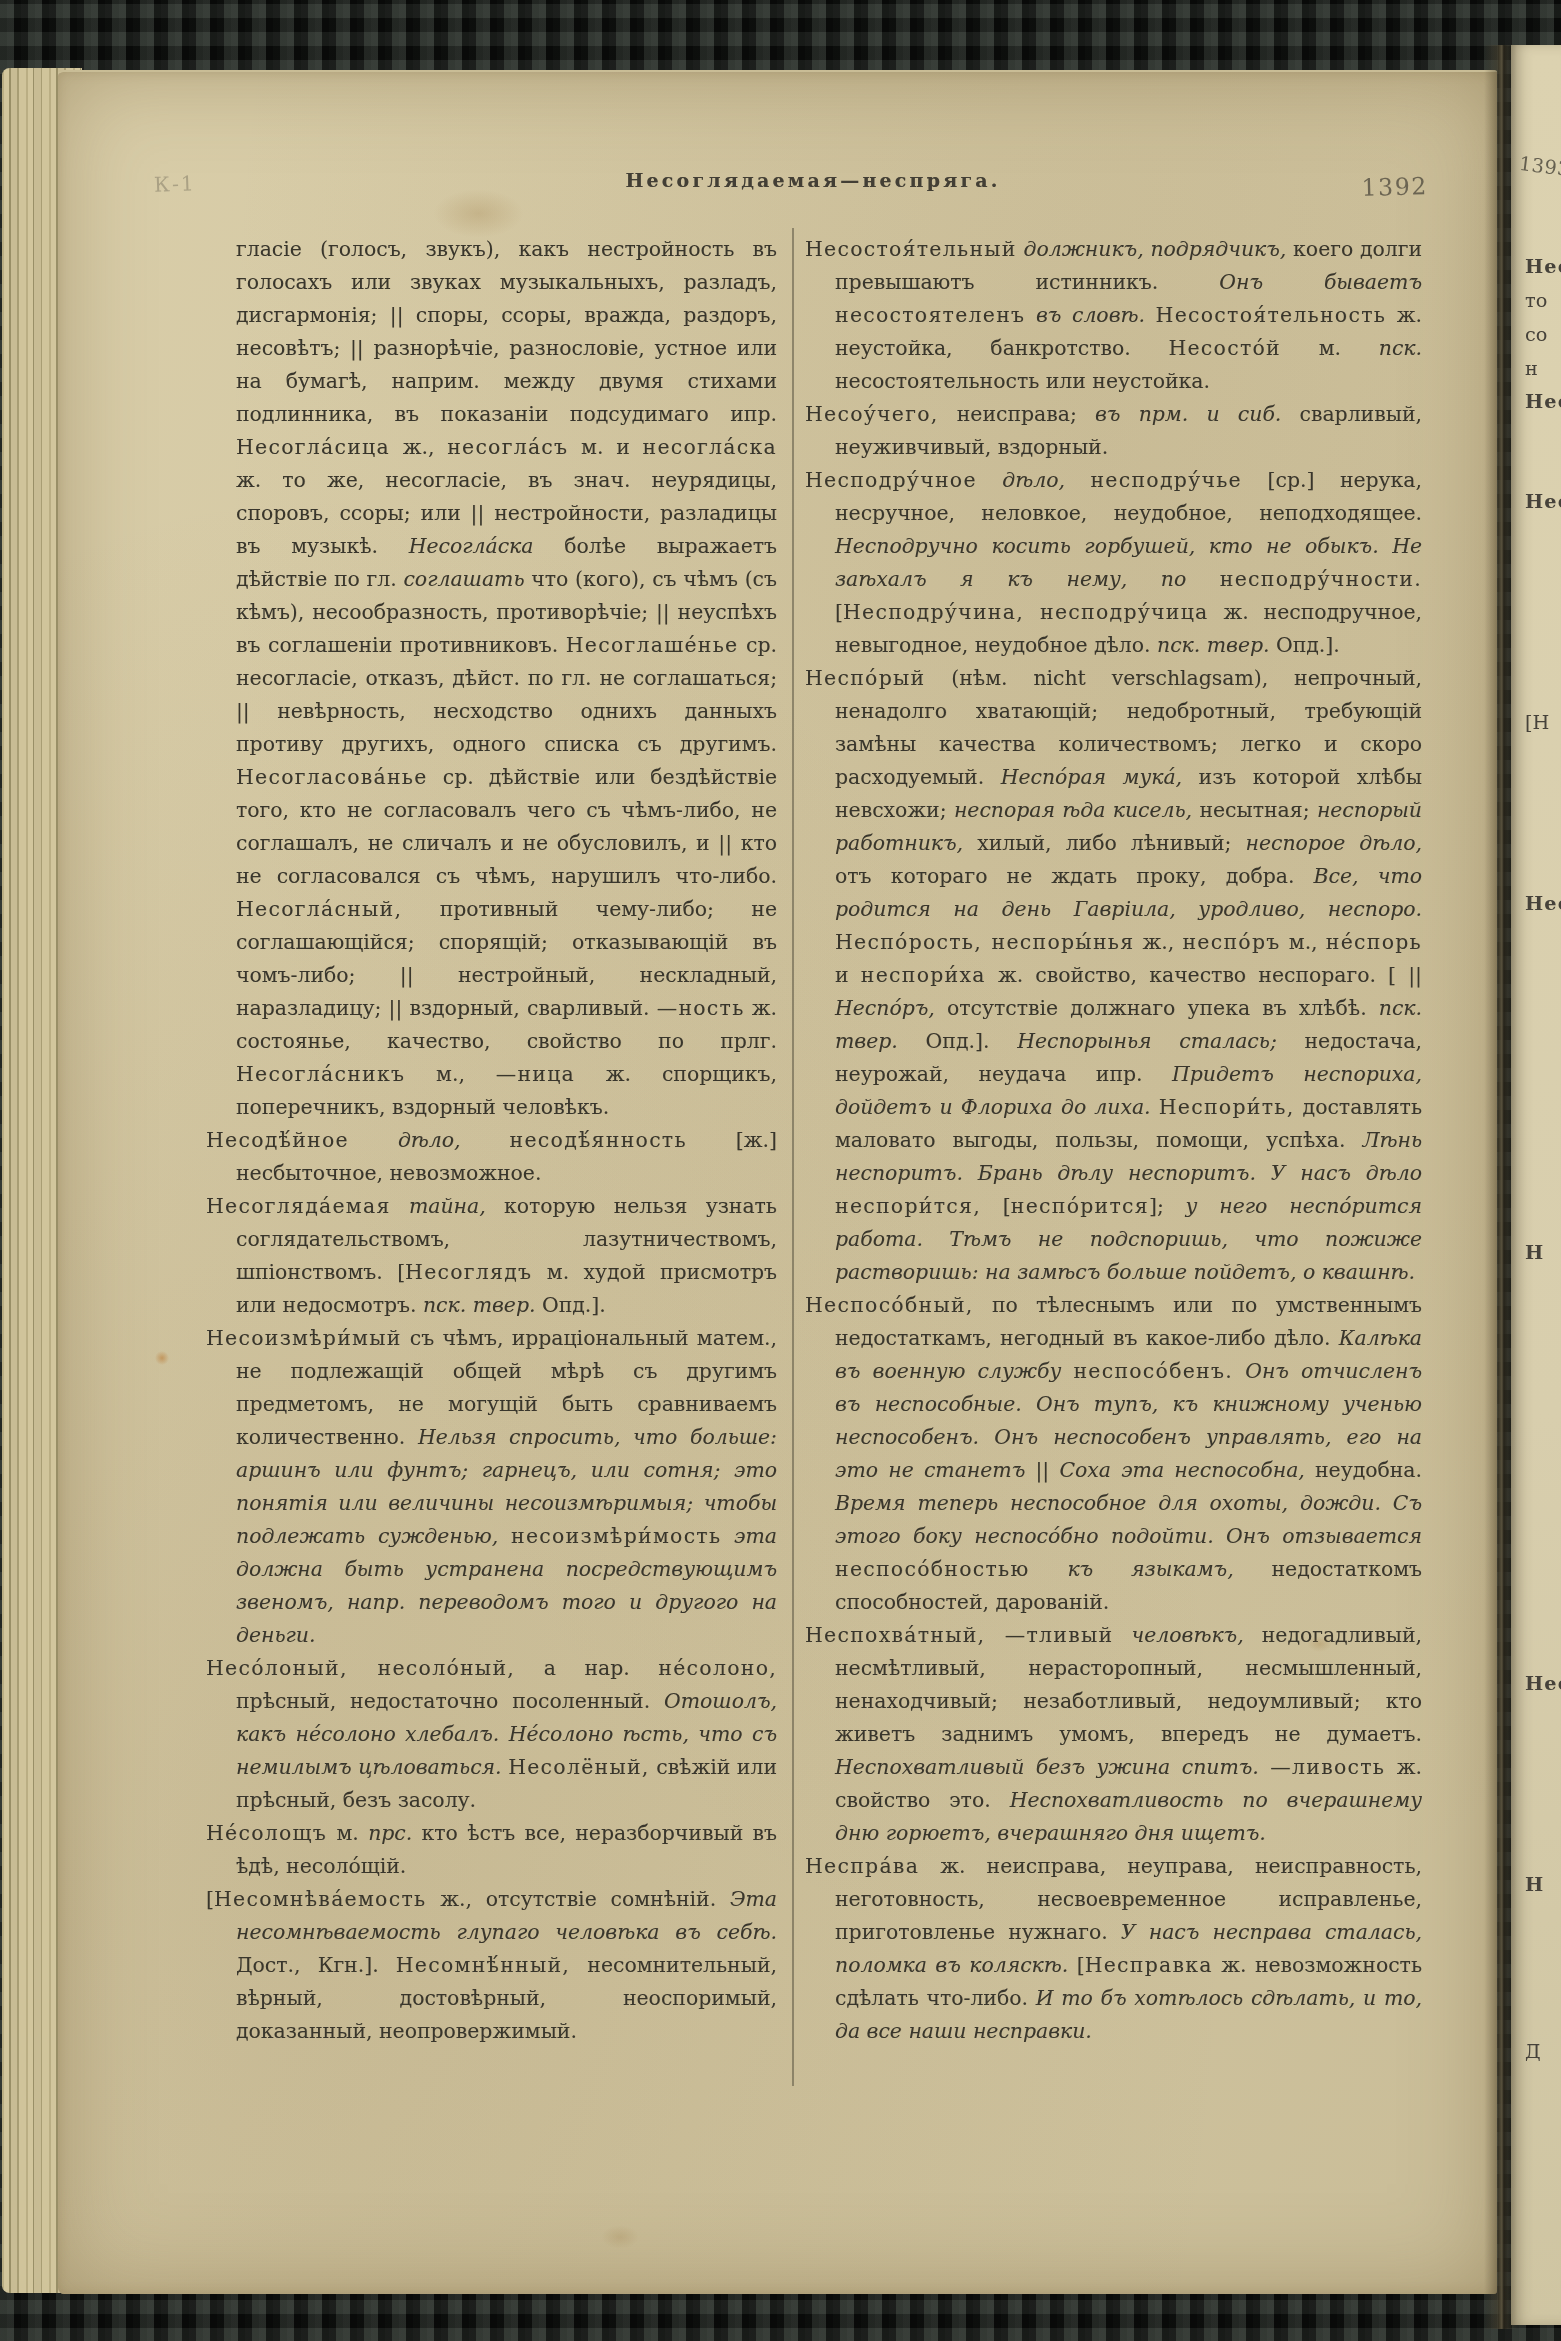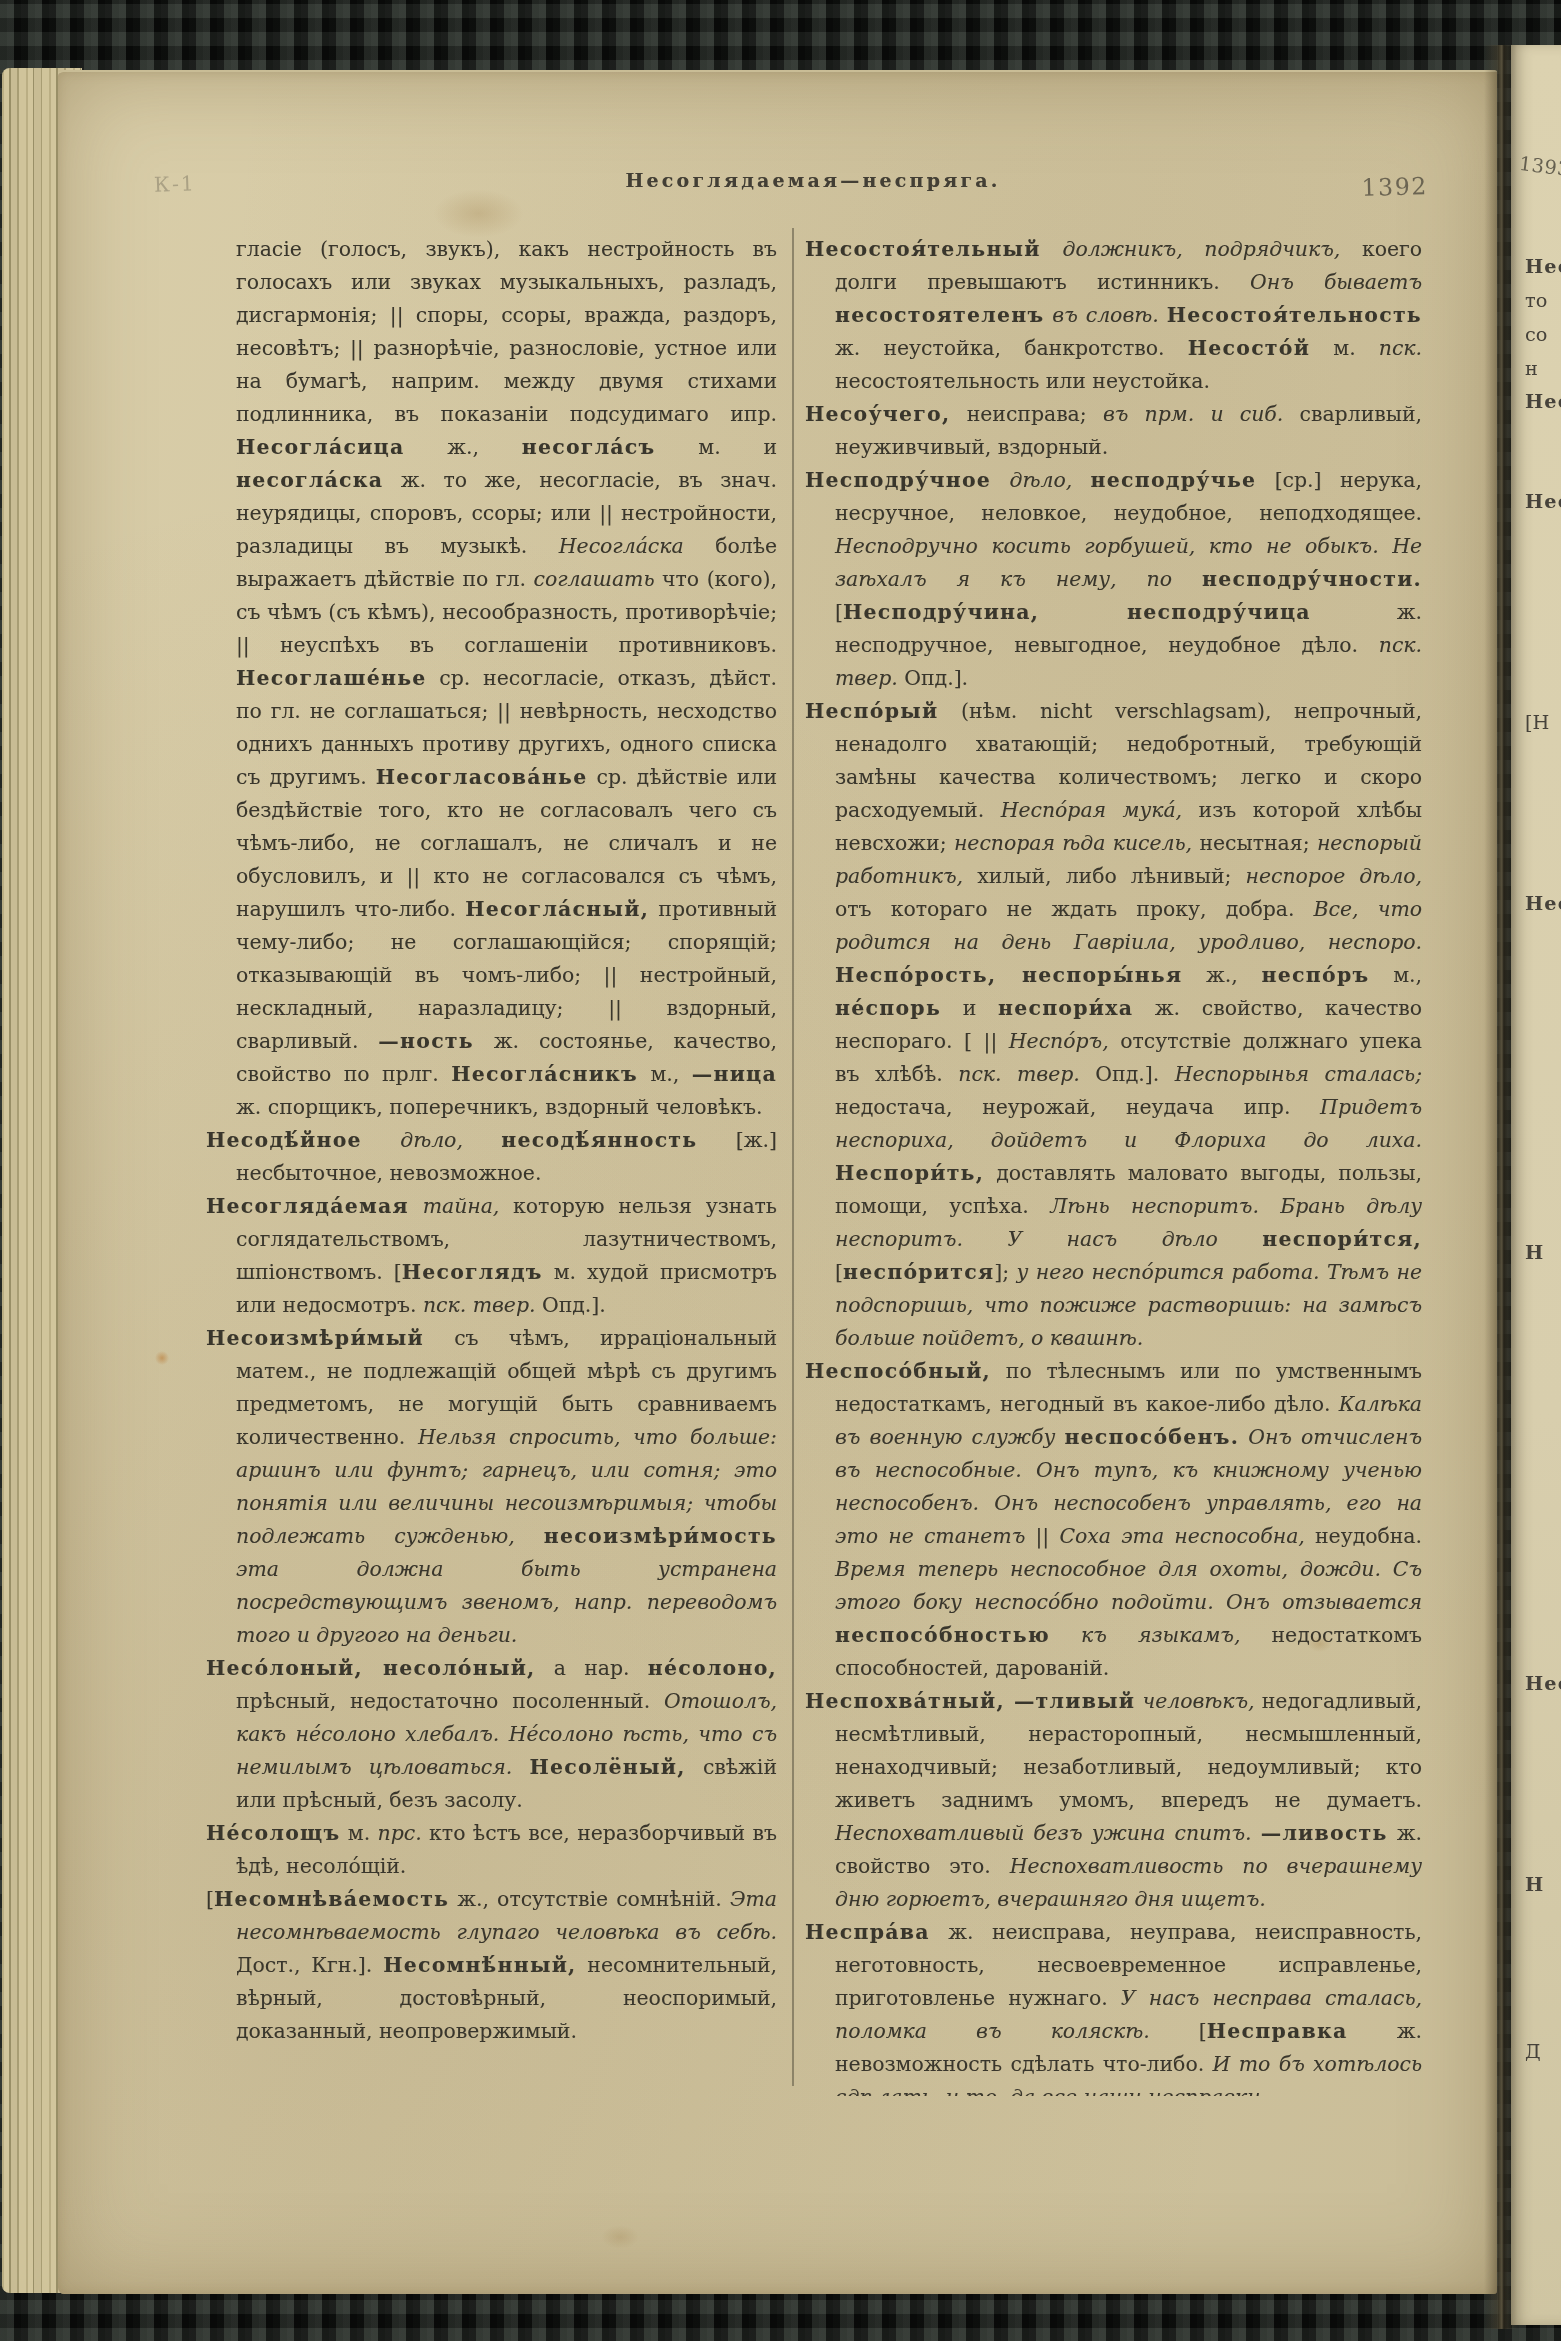--- a/index.html
+++ b/index.html
@@ -81,21 +81,21 @@
   .col-left{left:206px;width:571px;}
   .col-right{left:805px;width:617px;}
   .col-divider{
     position:absolute;left:792px;top:228px;width:1.6px;height:1858px;
     background:rgba(90,84,66,.55);
   }
   .entry{margin:0;padding-left:30px;text-indent:-30px;}
   .entry.cont{text-indent:0;}
   .run-n{font-style:normal;}
   .run-i{font-style:italic;}
-  .run-b{font-weight:bold;letter-spacing:1.3px;}
+  .run-b{font-weight:normal;letter-spacing:1.3px;}
   
   .stain{position:absolute;border-radius:50%;pointer-events:none;}
   .stain-1{left:433px;top:189px;width:91px;height:49px;
     background:radial-gradient(ellipse, rgba(152,116,60,.24), transparent 70%);}
   .stain-2{left:155px;top:1351px;width:14px;height:14px;
     background:radial-gradient(circle, rgba(184,116,44,.55), transparent 72%);}
   .stain-3{left:1307px;top:1636px;width:25px;height:16px;
     background:radial-gradient(ellipse, rgba(160,122,62,.28), transparent 70%);}
   .stain-4{left:601px;top:2225px;width:38px;height:23.6px;
     background:radial-gradient(ellipse, rgba(150,114,58,.20), transparent 70%);}

